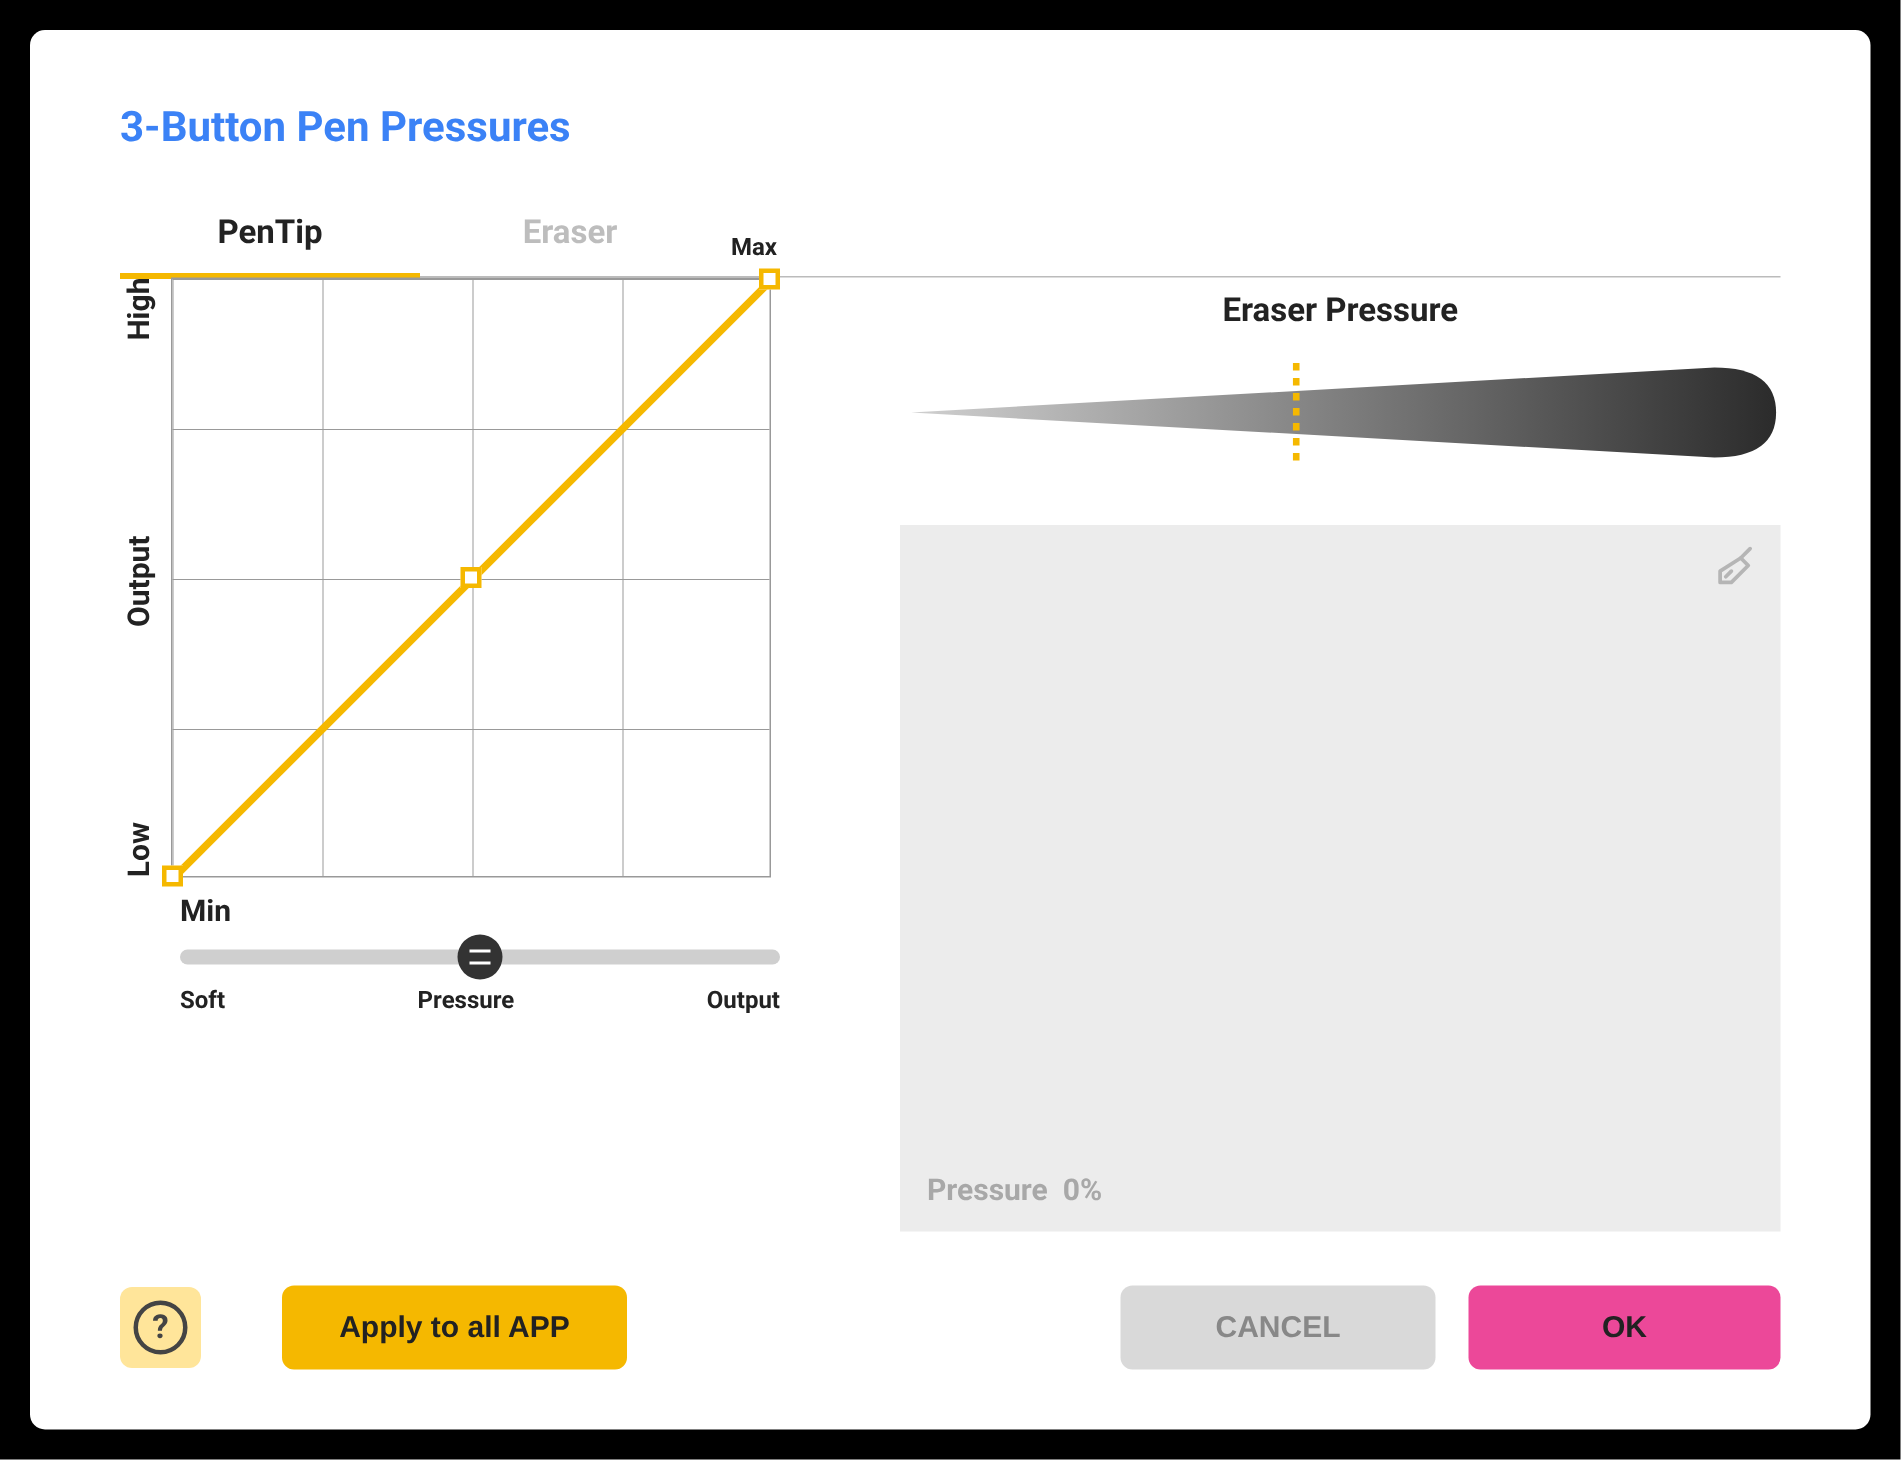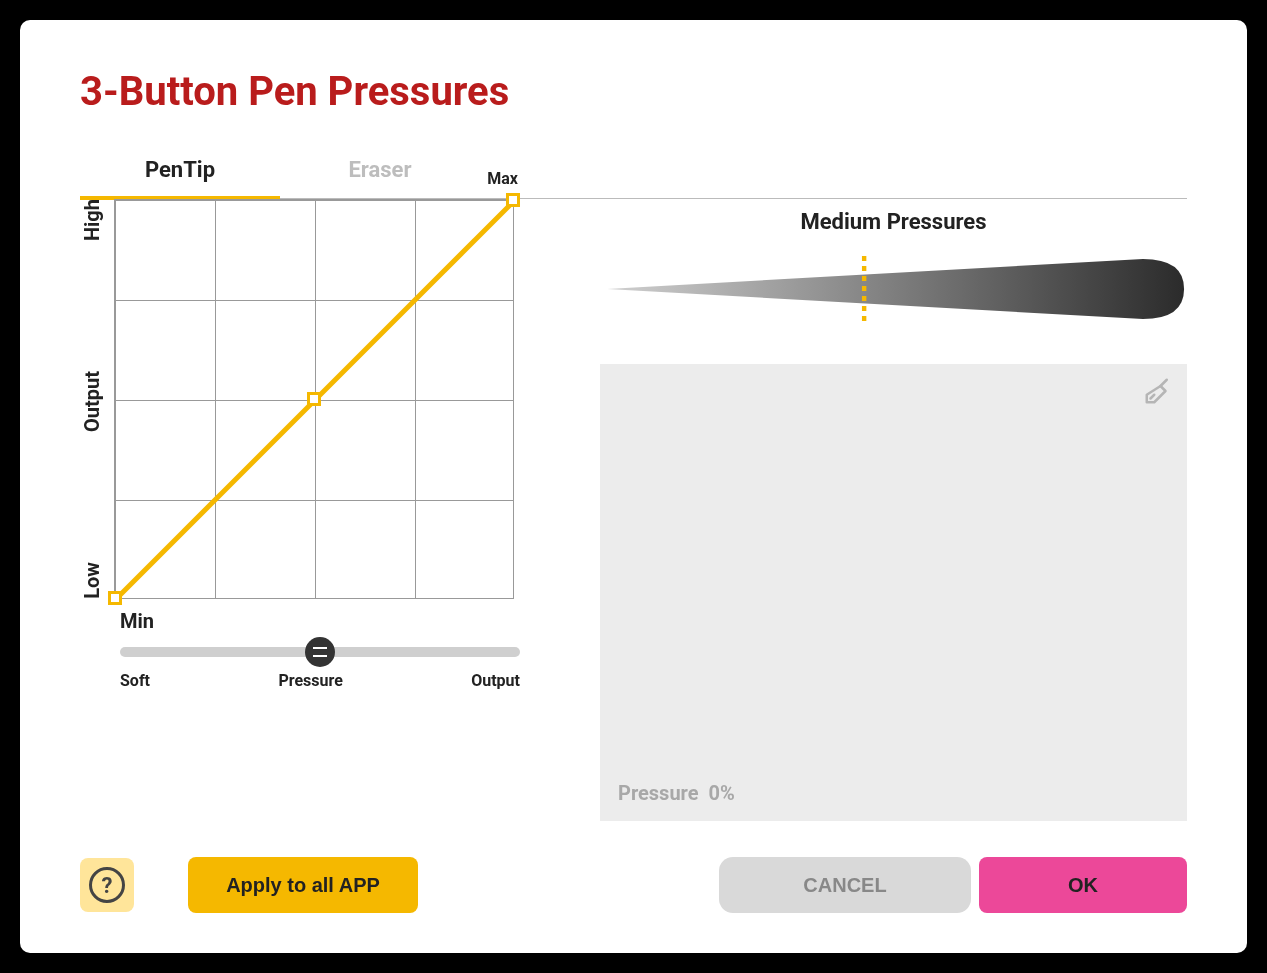--- a/index.html
+++ b/index.html
@@ -14,23 +14,23 @@
     background: #fff;
     width: 100%;
     height: 100%;
     border-radius: 10px;
     padding: 48px 60px 40px 60px;
     display: flex;
     flex-direction: column;
     position: relative;
   }
   .title {
-    font-size: 40px;
-    font-weight: 700;
-    color: #b91c1c;
+    font-size: 28px;
+    font-weight: 700;
+    color: #3b82f6;
     margin-bottom: 28px;
   }
   .tabs {
     display: flex;
     border-bottom: 1px solid #bbb;
   }
   .tab {
     padding: 14px 0;
     width: 200px;
     text-align: center;
@@ -240,23 +240,22 @@
   }
   .btn-apply {
     background: #f5b800;
     color: #222;
     width: 230px;
   }
   .footer-spacer { flex: 1; }
   .btn-cancel {
     background: #d9d9d9;
     color: #888;
-    width: 252px;
-    margin-right: 8px;
-    border-radius: 14px;
+    width: 210px;
+    margin-right: 22px;
   }
   .btn-ok {
     background: #ec4899;
     color: #222;
     width: 208px;
   }
 </style>
 </head>
 <body>
 
@@ -296,21 +295,21 @@
         </div>
         <div class="slider-labels">
           <span>Soft</span>
           <span>Pressure</span>
           <span>Output</span>
         </div>
       </div>
     </div>
 
     <div class="right-pane">
-      <div class="pressure-title">Medium Pressures</div>
+      <div class="pressure-title">Eraser Pressure</div>
       <div class="wedge">
         <svg viewBox="0 0 400 70" preserveAspectRatio="none">
           <defs>
             <linearGradient id="wg" x1="0" y1="0" x2="1" y2="0">
               <stop offset="0%" stop-color="#d0d0d0"></stop>
               <stop offset="100%" stop-color="#2b2b2b"></stop>
             </linearGradient>
           </defs>
           <path d="M 5 35 L 370 5 Q 398 5 398 35 Q 398 65 370 65 Z" fill="url(#wg)"></path>
           <line x1="180" y1="2" x2="180" y2="68" stroke="#f5b800" stroke-width="3" stroke-dasharray="5 5"></line>

